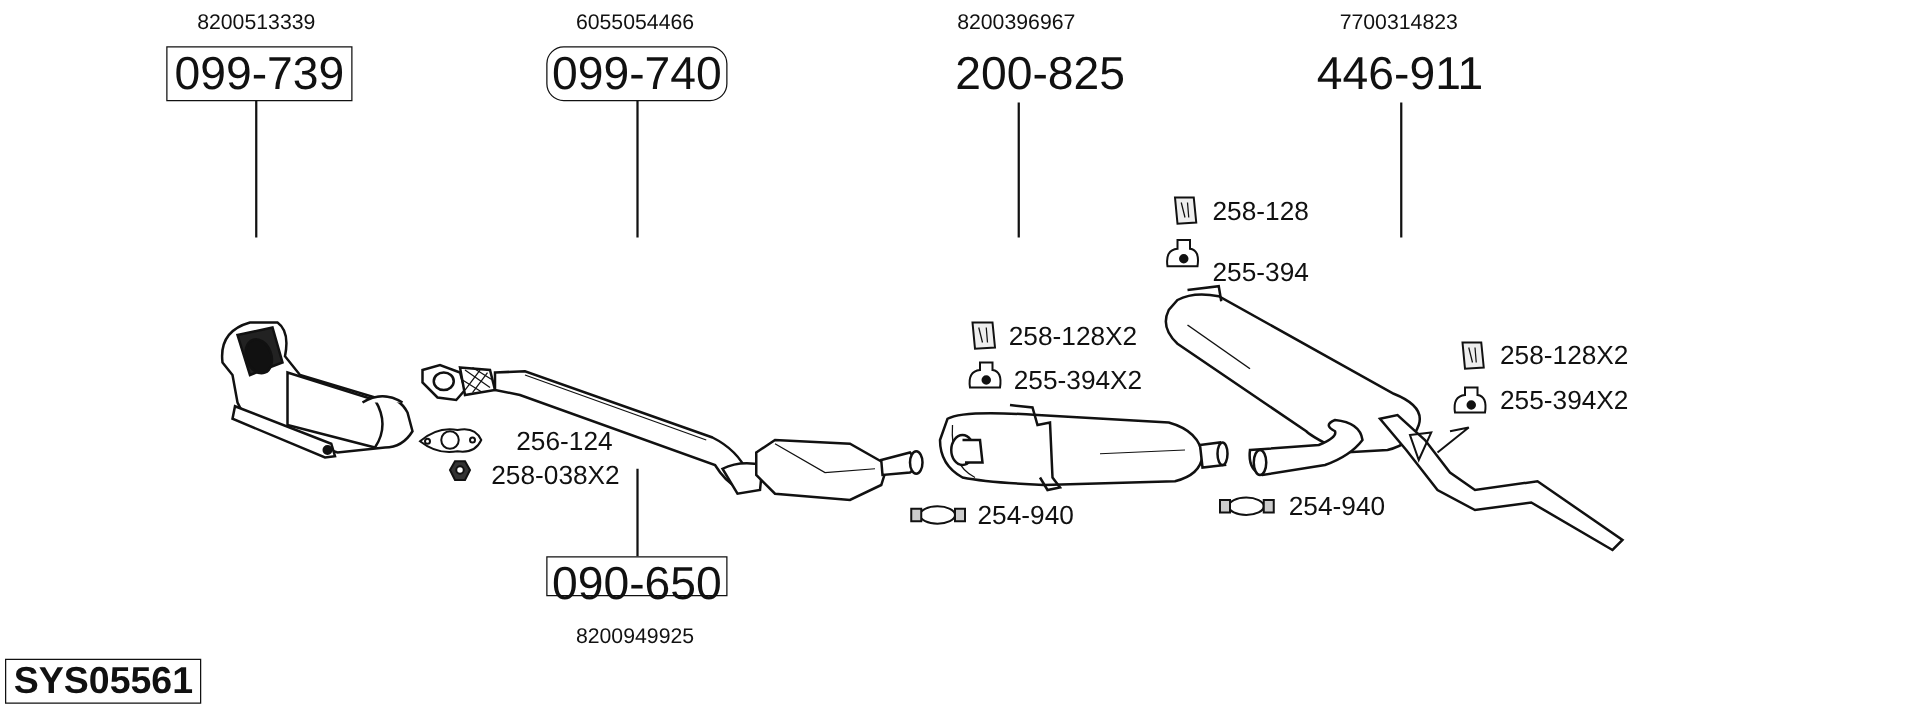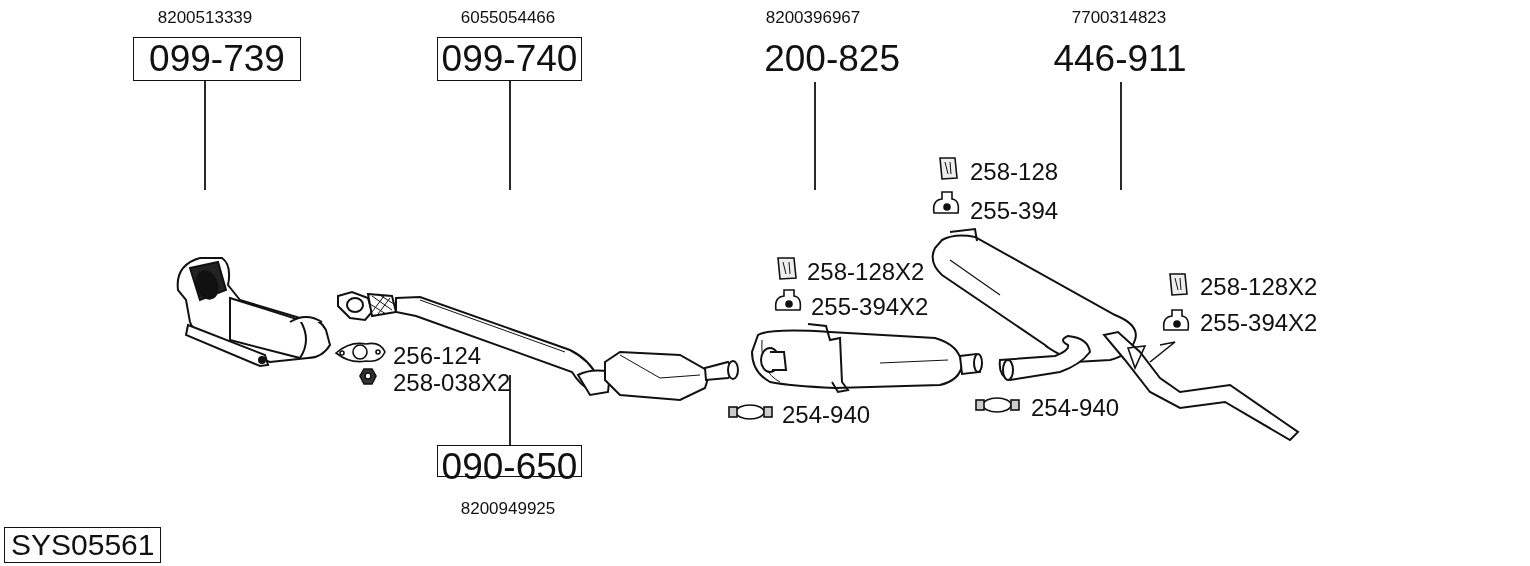--- a/index.html
+++ b/index.html
@@ -1,21 +1,21 @@
 <!DOCTYPE html>
 <html><head>
   <meta charset="utf-8">
   <style>
     html, body { margin:0; padding:0; background:#ffffff; }
     body { width:1530px; height:566px; position:relative; overflow:hidden; font-family:"Liberation Sans", sans-serif; color:#111; }
     .abs { position:absolute; }
     .oem { font-size:17px; text-align:center; width:200px; }
     .part { font-size:37px; text-align:center; line-height:42px; }
     .part.boxed { border:1.5px solid #111; box-sizing:border-box; }
-    .acc { font-size:24px; white-space:nowrap; }
+    .acc { font-size:21px; white-space:nowrap; }
     .sys { font-size:30px; border:1.5px solid #111; padding:0 6px; line-height:34px; }
     svg.art { position:absolute; left:0; top:0; }
   </style>
 </head>
 <body>
 
 <svg class="art" width="1530" height="566" viewBox="0 0 1530 566">
   <g stroke="#111" stroke-width="1.8" fill="none">
 
     <line x1="205" y1="80" x2="205" y2="190"></line>
@@ -121,31 +121,31 @@
         <circle cx="1177" cy="324" r="3" fill="#111"></circle>
       </g>
   </g>
 </svg>
 
 <div class="abs oem" style="left:105px; top:8px;">8200513339</div>
 <div class="abs oem" style="left:408px; top:8px;">6055054466</div>
 <div class="abs oem" style="left:713px; top:8px;">8200396967</div>
 <div class="abs oem" style="left:1019px; top:8px;">7700314823</div>
 
-<div class="abs part boxed" style="left:133px; top:37px; width:168px; height:44px;">099-739</div>
-<div class="abs part boxed" style="left:437px; top:37px; width:145px; height:44px;">099-740</div>
+<div class="abs part boxed" style="left:133px; top:37px; width:149px; height:44px;">099-739</div>
+<div class="abs part boxed" style="left:437px; top:37px; width:145px; height:44px;border-radius:14px;">099-740</div>
 <div class="abs part" style="left:730px; top:38px; width:170px;text-align:right;">200-825</div>
 <div class="abs part" style="left:1035px; top:38px; width:170px;">446-911</div>
 <div class="abs part boxed" style="left:437px; top:445px; width:145px; height:32px;">090-650</div>
 <div class="abs oem" style="left:408px; top:499px;">8200949925</div>
 
-<div class="abs acc" style="left:393px; top:342px;">256-124</div>
+<div class="abs acc" style="left:413px; top:342px;">256-124</div>
 <div class="abs acc" style="left:393px; top:369px;">258-038X2</div>
 <div class="abs acc" style="left:807px; top:258px;">258-128X2</div>
 <div class="abs acc" style="left:811px; top:293px;">255-394X2</div>
 <div class="abs acc" style="left:782px; top:401px;">254-940</div>
 <div class="abs acc" style="left:970px; top:158px;">258-128</div>
-<div class="abs acc" style="left:970px; top:197px;">255-394</div>
+<div class="abs acc" style="left:970px; top:207px;">255-394</div>
 <div class="abs acc" style="left:1031px; top:394px;">254-940</div>
 <div class="abs acc" style="left:1200px; top:273px;">258-128X2</div>
 <div class="abs acc" style="left:1200px; top:309px;">255-394X2</div>
 
-<div class="abs sys" style="left:4px; top:527px;">SYS05561</div>
+<div class="abs sys" style="left:4px; top:527px;font-weight:bold;">SYS05561</div>
 
 </body></html>

